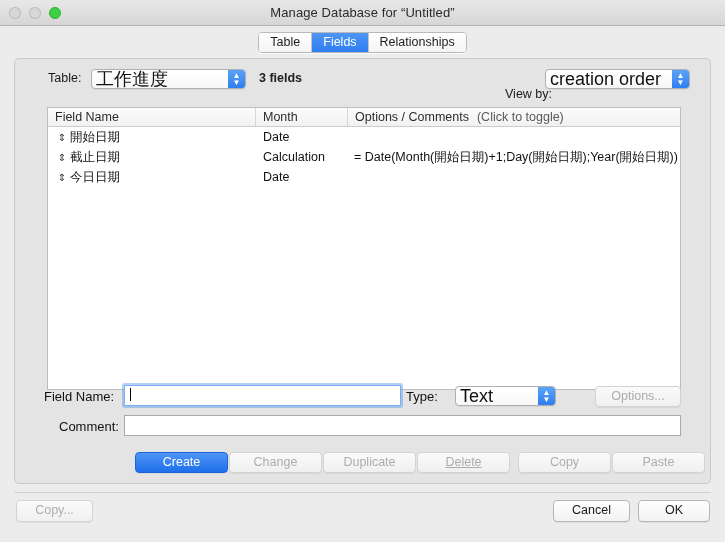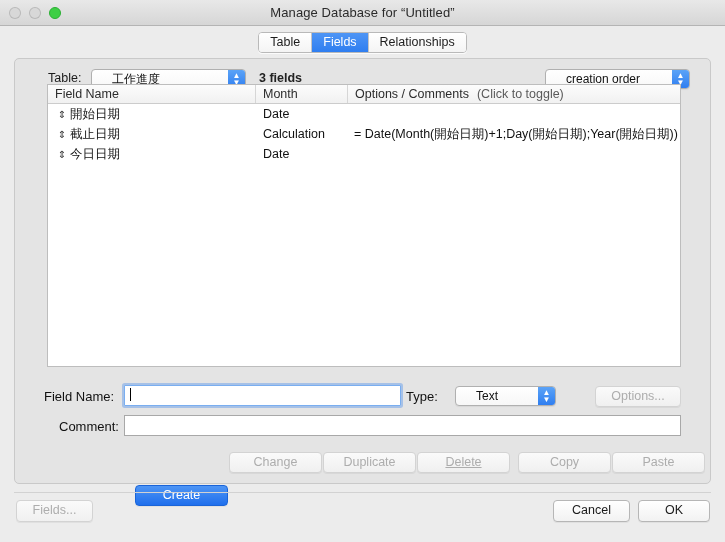--- a/index.html
+++ b/index.html
@@ -118,23 +118,23 @@
     position: absolute;
     background: linear-gradient(to bottom, #ffffff, #f7f7f7);
     border: 1px solid #b0b0b0;
     border-radius: 4px;
     height: 20px;
     box-shadow: 0 1px 1px rgba(0,0,0,0.06);
     display: flex;
     align-items: center;
   }
   .popup .val {
-    font-size: 12px;
+    font-size: 18px;
     color: #111;
-    padding-left: 20px;
+    padding-left: 4px;
     white-space: nowrap;
     overflow: hidden;
   }
   .popup .arrows {
     position: absolute;
     right: 0; top: 0; bottom: 0;
     width: 17px;
     background: linear-gradient(to bottom, #5ba3f7, #2f7ef0);
     border-radius: 0 3px 3px 0;
     display: flex;
@@ -145,21 +145,21 @@
     font-size: 8px;
     line-height: 7px;
   }
   #table-popup  { left: 76px;  top: 2px; width: 155px; }
   #viewby-popup { left: 530px; top: 2px; width: 145px; }
 
   
   .listbox {
     position: absolute;
     left: 32px;
-    top: 25px;
+    top: 48px;
     width: 634px;
     height: 283px;
     background: #ffffff;
     border: 1px solid #bdbdbd;
   }
   .list-header {
     display: flex;
     height: 19px;
     background: linear-gradient(to bottom, #fcfcfc, #f1f1f1);
     border-bottom: 1px solid #cccccc;
@@ -246,21 +246,20 @@
   }
   .btn.disabled {
     color: #adadad;
     background: linear-gradient(to bottom, #fafafa, #f0f0f0);
     border-color: #d3d3d3;
   }
   .btn.primary {
     background: linear-gradient(to bottom, #4e95f5, #1f6fec);
     border-color: #1a64d8;
     color: #ffffff;
-    margin-top: 33px;
   }
 
   #options-button { left: 580px; top: 327px; width: 86px; }
 
   .actionbtn { top: 393px; width: 93px; }
   #create-button    { left: 120px; }
   #change-button    { left: 214px; }
   #duplicate-button { left: 308px; }
   #delete-button    { left: 402px; text-decoration: underline; }
   #copy-button      { left: 503px; }
@@ -372,17 +371,17 @@
 
     <div class="btn primary actionbtn" id="create-button">Create</div>
     <div class="btn disabled actionbtn" id="change-button">Change</div>
     <div class="btn disabled actionbtn" id="duplicate-button">Duplicate</div>
     <div class="btn disabled actionbtn" id="delete-button">Delete</div>
     <div class="btn disabled actionbtn" id="copy-button">Copy</div>
     <div class="btn disabled actionbtn" id="paste-button">Paste</div>
   </div>
 
   <div class="bottom-divider"></div>
-  <div class="btn disabled bottombtn" id="print-button">Fields...</div>
+  <div class="btn disabled bottombtn" id="print-button">Copy...</div>
   <div class="btn bottombtn" id="cancel-button">Cancel</div>
   <div class="btn bottombtn" id="ok-button">OK</div>
 
 </div>
 
 </body></html>

